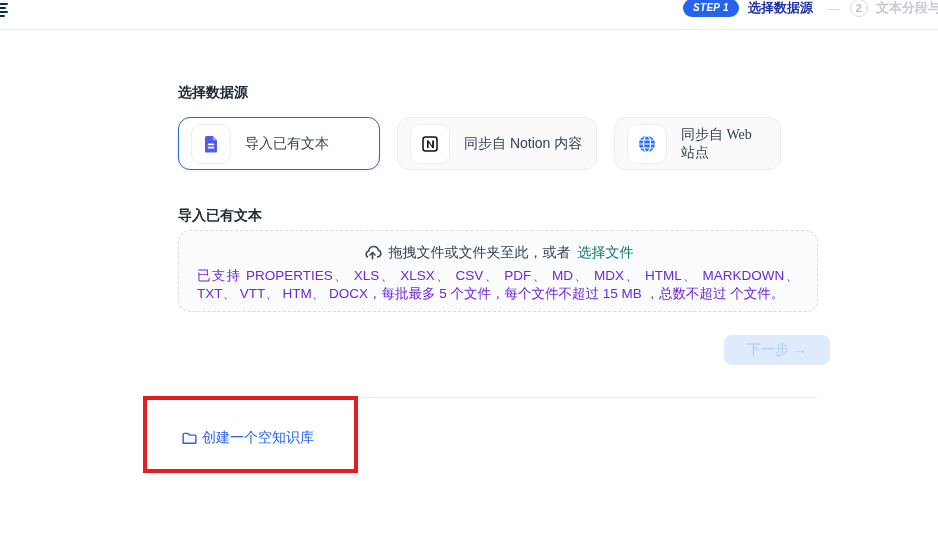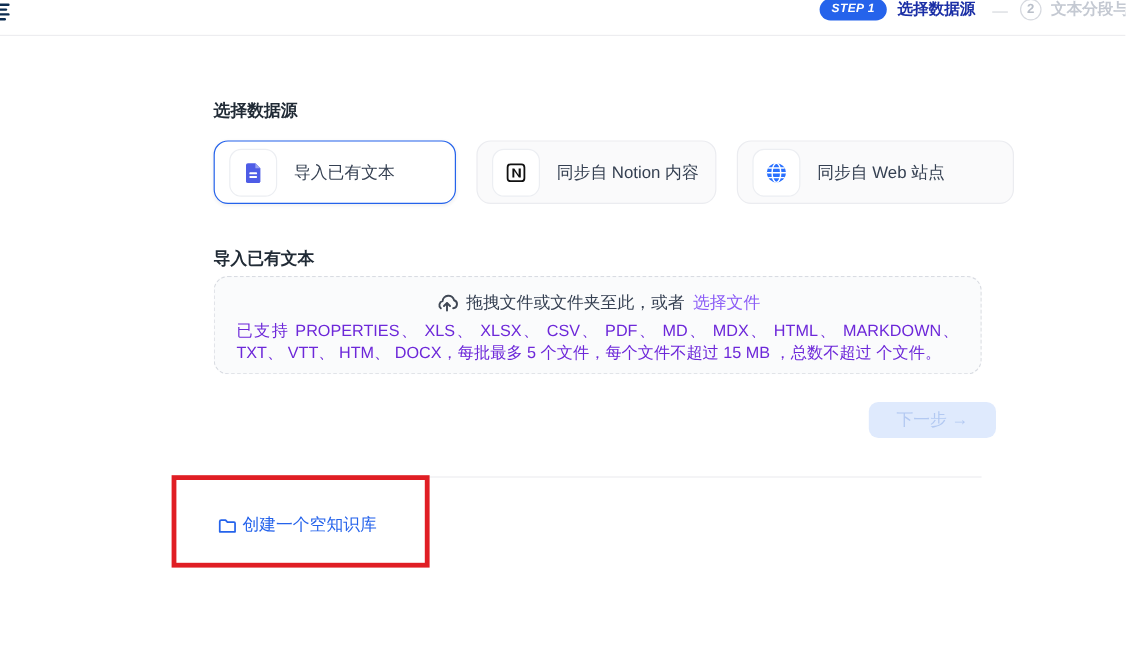--- a/index.html
+++ b/index.html
@@ -50,39 +50,39 @@
 
   .cards { position:absolute; left:178px; top:117px; display:flex; gap:17px; }
   .card {
     height:53px; border-radius:12px; display:flex; align-items:center;
     padding:16px 12px; background:#fafafb; border:1px solid #ebecf0; cursor:pointer;
   }
   .card.selected {
     background:#fff; border:1.5px solid #2563eb;
     box-shadow:0 1px 3px rgba(16,24,40,.06);
   }
-  .card-1 { width:202px; } .card-2 { width:200px; } .card-3 { width:231px; }
+  .card-1 { width:202px; } .card-2 { width:200px; } .card-3 { width:167px;font-family:Liberation Serif, serif; }
   .card-icon-box {
     width:40px; height:40px; border-radius:10px; background:#fff;
     border:1px solid #eceef2; display:flex; align-items:center; justify-content:center;
     flex:0 0 auto;
   }
   .card-label { margin-left:14px; font-size:14px; color:#354052; }
 
   
   .dropzone {
     position:absolute; left:178px; top:230px; width:640px; height:82px;
     background:#fafbfc; border:1px dashed #d9dce2; border-radius:12px;
     padding:12px 18px 0 18px;
   }
   .drop-row {
     display:flex; align-items:flex-end; justify-content:center; gap:7px;
     font-size:14px; color:#354052;
   }
-  .browse-link { color:#8b5cf6; cursor:pointer; }
+  .browse-link { color:#0f766e; cursor:pointer; }
   .supported-hint {
     margin-top:5px; font-size:13.5px; color:#6d28d9; line-height:1.33;
     text-align:justify;
   }
 
   
   .next-button {
     position:absolute; left:724px; top:335px; width:106px; height:30px;
     background:#dfeafd; color:#b3c9f2; font-size:14px;
     border:none; border-radius:8px; cursor:not-allowed;

